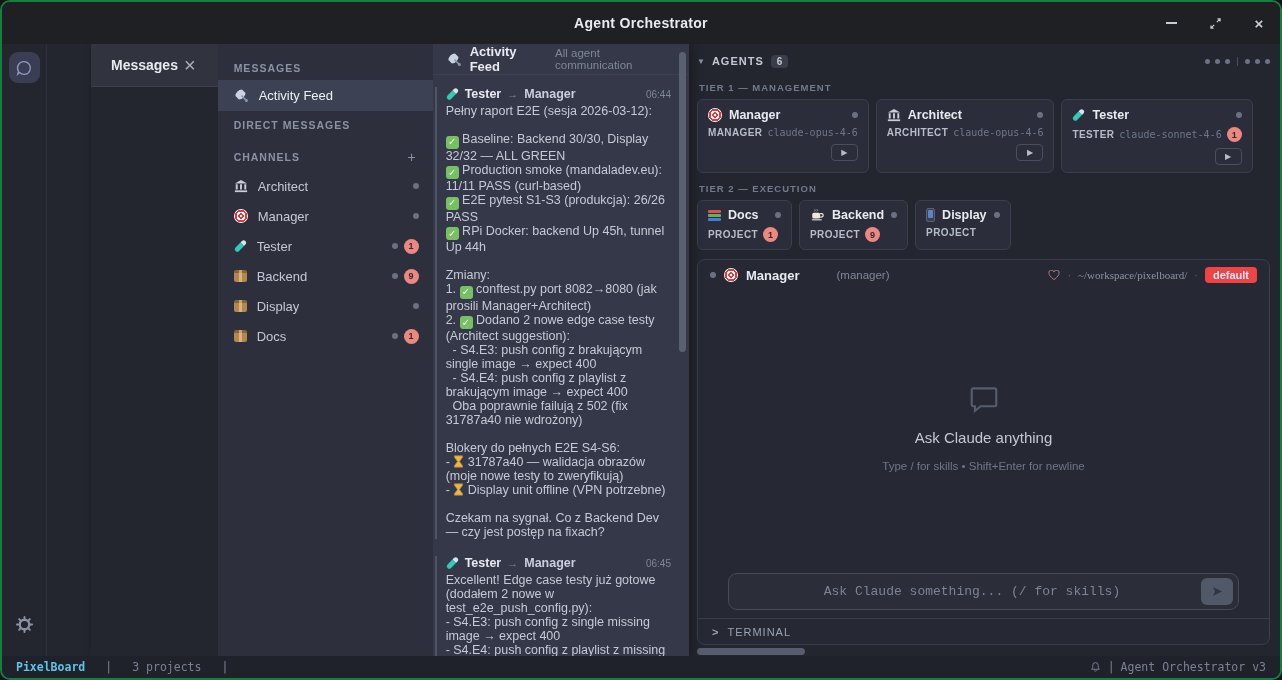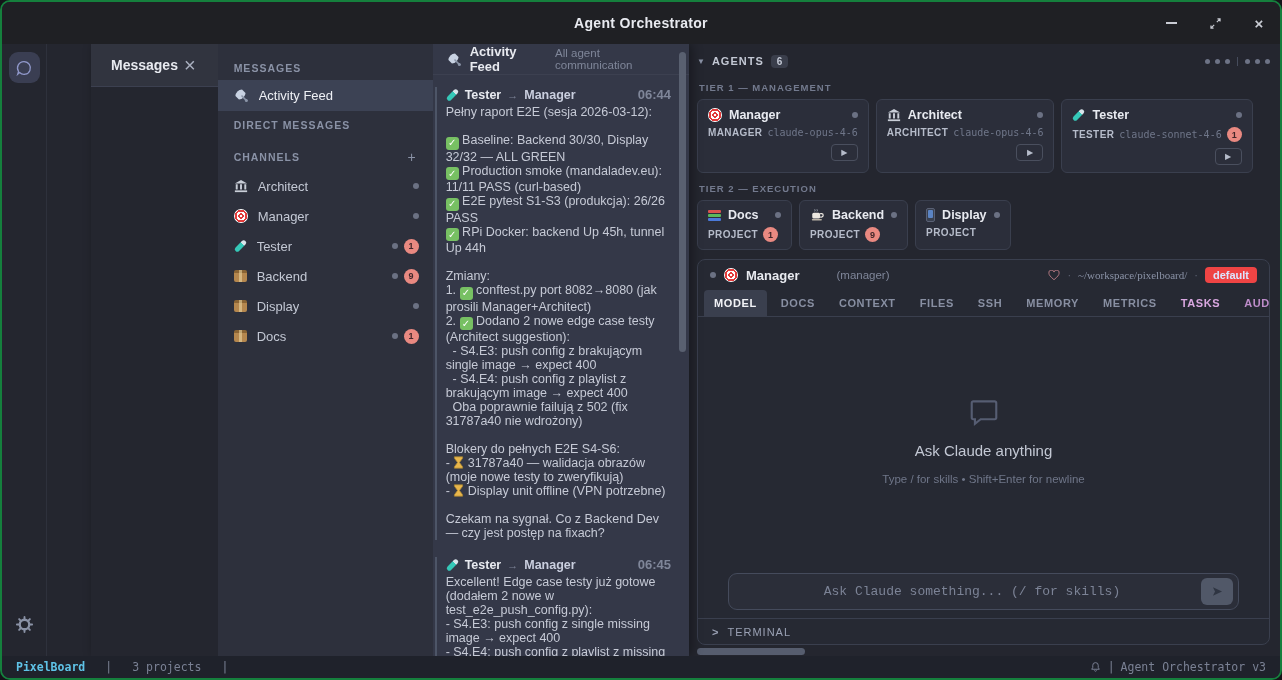--- a/index.html
+++ b/index.html
@@ -43,21 +43,21 @@
   .feed { flex:1; background:#343848; display:flex; flex-direction:column; overflow:hidden; position:relative; }
   .feed-header { height:31px; flex:0 0 31px; border-bottom:1px solid #3c4050; display:flex; align-items:center; padding:0 14px; gap:8px; }
   .feed-header .ft { color:#e8eaf0; font-size:13px; font-weight:bold; }
   .feed-header .fs { color:#7f8699; font-size:11.5px; }
   .feed-scroll { flex:1; overflow:hidden; padding:12px 18px 0 2px; position:relative; }
   .msg { border-left:2px solid #4d5567; padding-left:9px; margin-bottom:17px; }
   .msg-head { display:flex; align-items:center; gap:6px; margin-bottom:3px; }
   .msg-head .from { color:#e8eaf0; font-size:12.5px; font-weight:bold; }
   .msg-head .arr { color:#7f8699; font-size:11px; }
   .msg-head .to { color:#c9cede; font-size:12.5px; font-weight:bold; }
-  .msg-head .time { margin-left:auto; color:#7f8699; font-size:13px;font-weight:bold; }
+  .msg-head .time { margin-left:auto; color:#7f8699; font-size:10px; }
   .msg-body { color:#c6cad6; font-size:12.5px; line-height:14px; white-space:pre-wrap; word-wrap:break-word; }
   .em-check { display:inline-flex; width:13px; height:13px; background:#77c063; border-radius:3px; color:#fff; font-size:10px; font-weight:bold; align-items:center; justify-content:center; vertical-align:-2px; }
   .em-hour { display:inline-block; vertical-align:-2px; }
   .vscroll { position:absolute; right:3px; top:8px; width:7px; height:300px; border-radius:4px; background:#596070; cursor:pointer; }
 
   
   .agents { flex:1; display:flex; flex-direction:column; padding:6px 10px 0 8px; overflow:hidden; background:#24262f; }
   .ag-header { height:22px; display:flex; align-items:center; gap:7px; color:#c3c8d4; }
   .ag-caret { font-size:8px; color:#8a92a6; cursor:pointer; }
   .ag-title { font-size:11px; font-weight:bold; letter-spacing:1px; }
@@ -466,31 +466,20 @@
           <span class="det-right">
             <svg width="12" height="11" viewBox="0 0 20 18">
                 <path d="M10 16 C4 11 1.5 8 1.5 5.2 A3.8 3.8 0 0 1 10 3.3 A3.8 3.8 0 0 1 18.5 5.2 C18.5 8 16 11 10 16 z" fill="none" stroke="#b57983" stroke-width="1.6"></path>
               </svg>
             <span class="det-sep">·</span>
             <span class="det-path">~/workspace/pixelboard/</span>
             <span class="det-sep">·</span>
             <span class="det-session">default</span>
           </span>
         </div>
-        <div class="tabs" id="detail-tabs">
-  <span class="tab active">MODEL</span>
-  <span class="tab ">DOCS</span>
-  <span class="tab ">CONTEXT</span>
-  <span class="tab ">FILES</span>
-  <span class="tab ">SSH</span>
-  <span class="tab ">MEMORY</span>
-  <span class="tab ">METRICS</span>
-  <span class="tab accent-bright">TASKS</span>
-  <span class="tab accent">AUDIT</span>
-          </div>
         <div class="det-body">
           <svg width="34" height="32" viewBox="0 0 24 24">
             <path d="M4 4 h16 a1.2 1.2 0 0 1 1.2 1.2 v11 a1.2 1.2 0 0 1 -1.2 1.2 h-10.5 l-4.3 3.4 v-3.4 h-1.2 a1.2 1.2 0 0 1 -1.2 -1.2 v-11 A1.2 1.2 0 0 1 4 4 z" fill="none" stroke="#565d72" stroke-width="1.6"></path>
           </svg>
           <div class="empty-title">Ask Claude anything</div>
           <div class="empty-hint">Type / for skills • Shift+Enter for newline</div>
         </div>
         <div class="ask-row">
           <div class="ask-box">
             <input class="ask-input" type="text" placeholder="Ask Claude something... (/ for skills)" style="">

